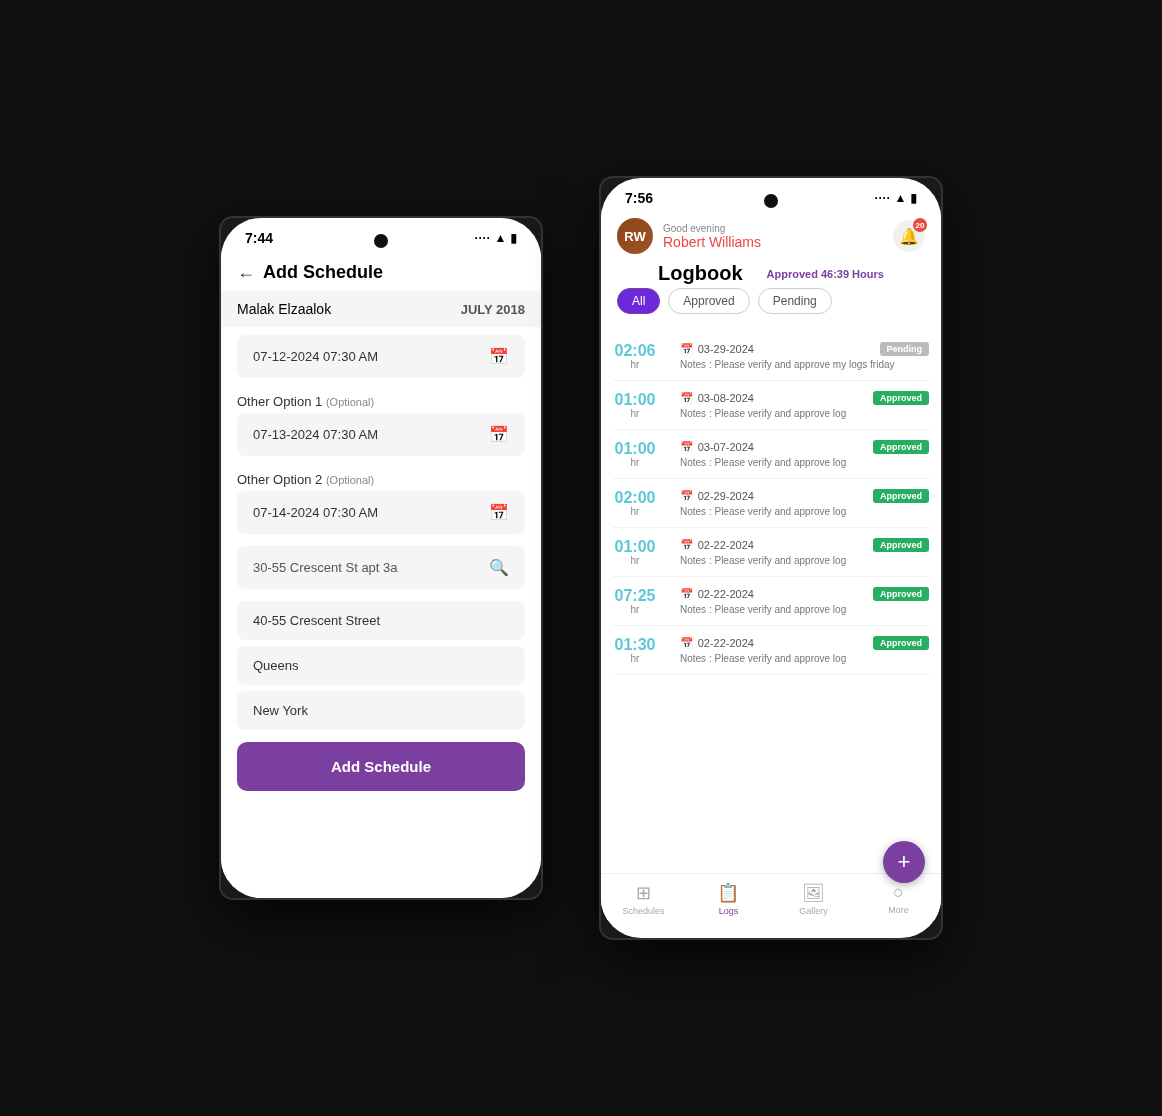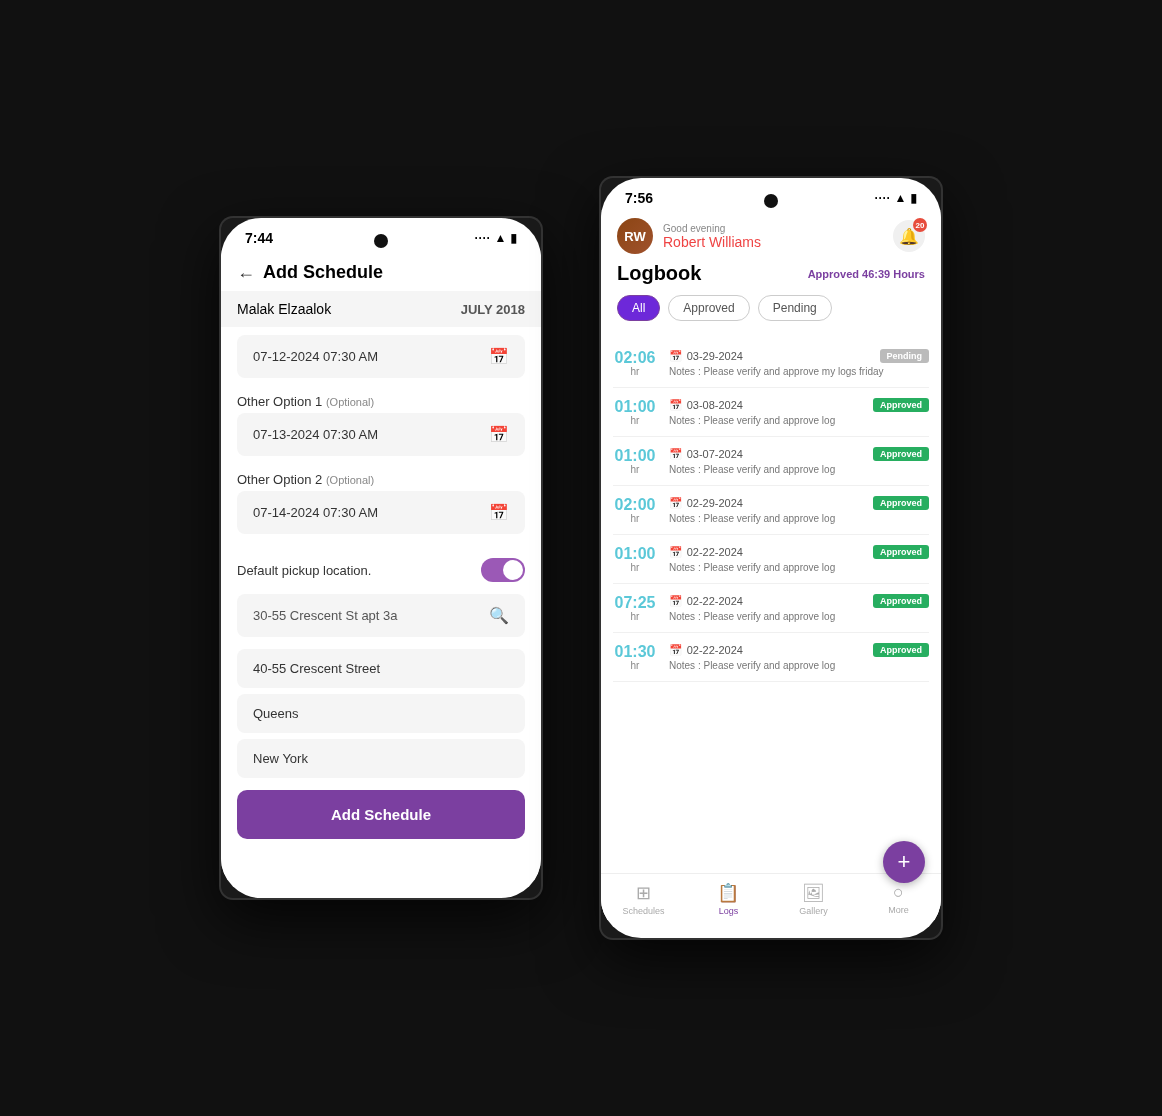--- a/index.html
+++ b/index.html
@@ -211,23 +211,23 @@
       color: white;
       font-size: 8px;
       font-weight: 700;
       width: 14px; height: 14px;
       border-radius: 50%;
       display: flex; align-items: center; justify-content: center;
     }
 
     .logbook-title-row {
       display: flex;
-      justify-content: space-between;
-      align-items: center;
-      margin-bottom: 10px;
+      justify-content: center;
+      align-items: center;
+      margin-bottom: 3px;
       gap: 24px;
     }
     .logbook-title { font-size: 20px; font-weight: 700; }
     .approved-hours { font-size: 11px; color: #7b3fa0; font-weight: 600; }
 
     .filter-tabs {
       display: flex;
       gap: 8px;
       margin-bottom: 10px;
     }
@@ -249,21 +249,21 @@
 
     .log-list {
       flex: 1;
       overflow-y: auto;
       padding: 0 12px;
     }
 
     .log-item {
       display: flex;
       align-items: flex-end;
-      gap: 12px;
+      gap: 23px;
       padding: 10px 0;
       border-bottom: 1px solid #f0f0f0;
     }
     .log-time {
       text-align: center;
       min-width: 44px;
     }
     .log-hours { font-size: 16px; font-weight: 700; color: #5bc8d8; line-height: 1; }
     .log-hr { font-size: 10px; color: #888; }
     .log-details { flex: 1; }
@@ -364,26 +364,20 @@
 
       <div class="field-label">
         <span>Other Option 2</span>
         <span class="optional">(Optional)</span>
       </div>
       <div class="date-field">
         <span>07-14-2024 07:30 AM</span>
         <span class="cal-icon">📅</span>
       </div>
 
-      <div class="toggle-row">
-        <span class="toggle-label">Default pickup location.</span>
-        <div class="toggle">
-          <div class="toggle-knob"></div>
-        </div>
-      </div>
 
       <div class="search-field">
         <span>30-55 Crescent St apt 3a</span>
         <span class="search-icon">🔍</span>
       </div>
 
       <div class="address-item">
         <span>40-55 Crescent Street</span>
       </div>
       <div class="address-item">

